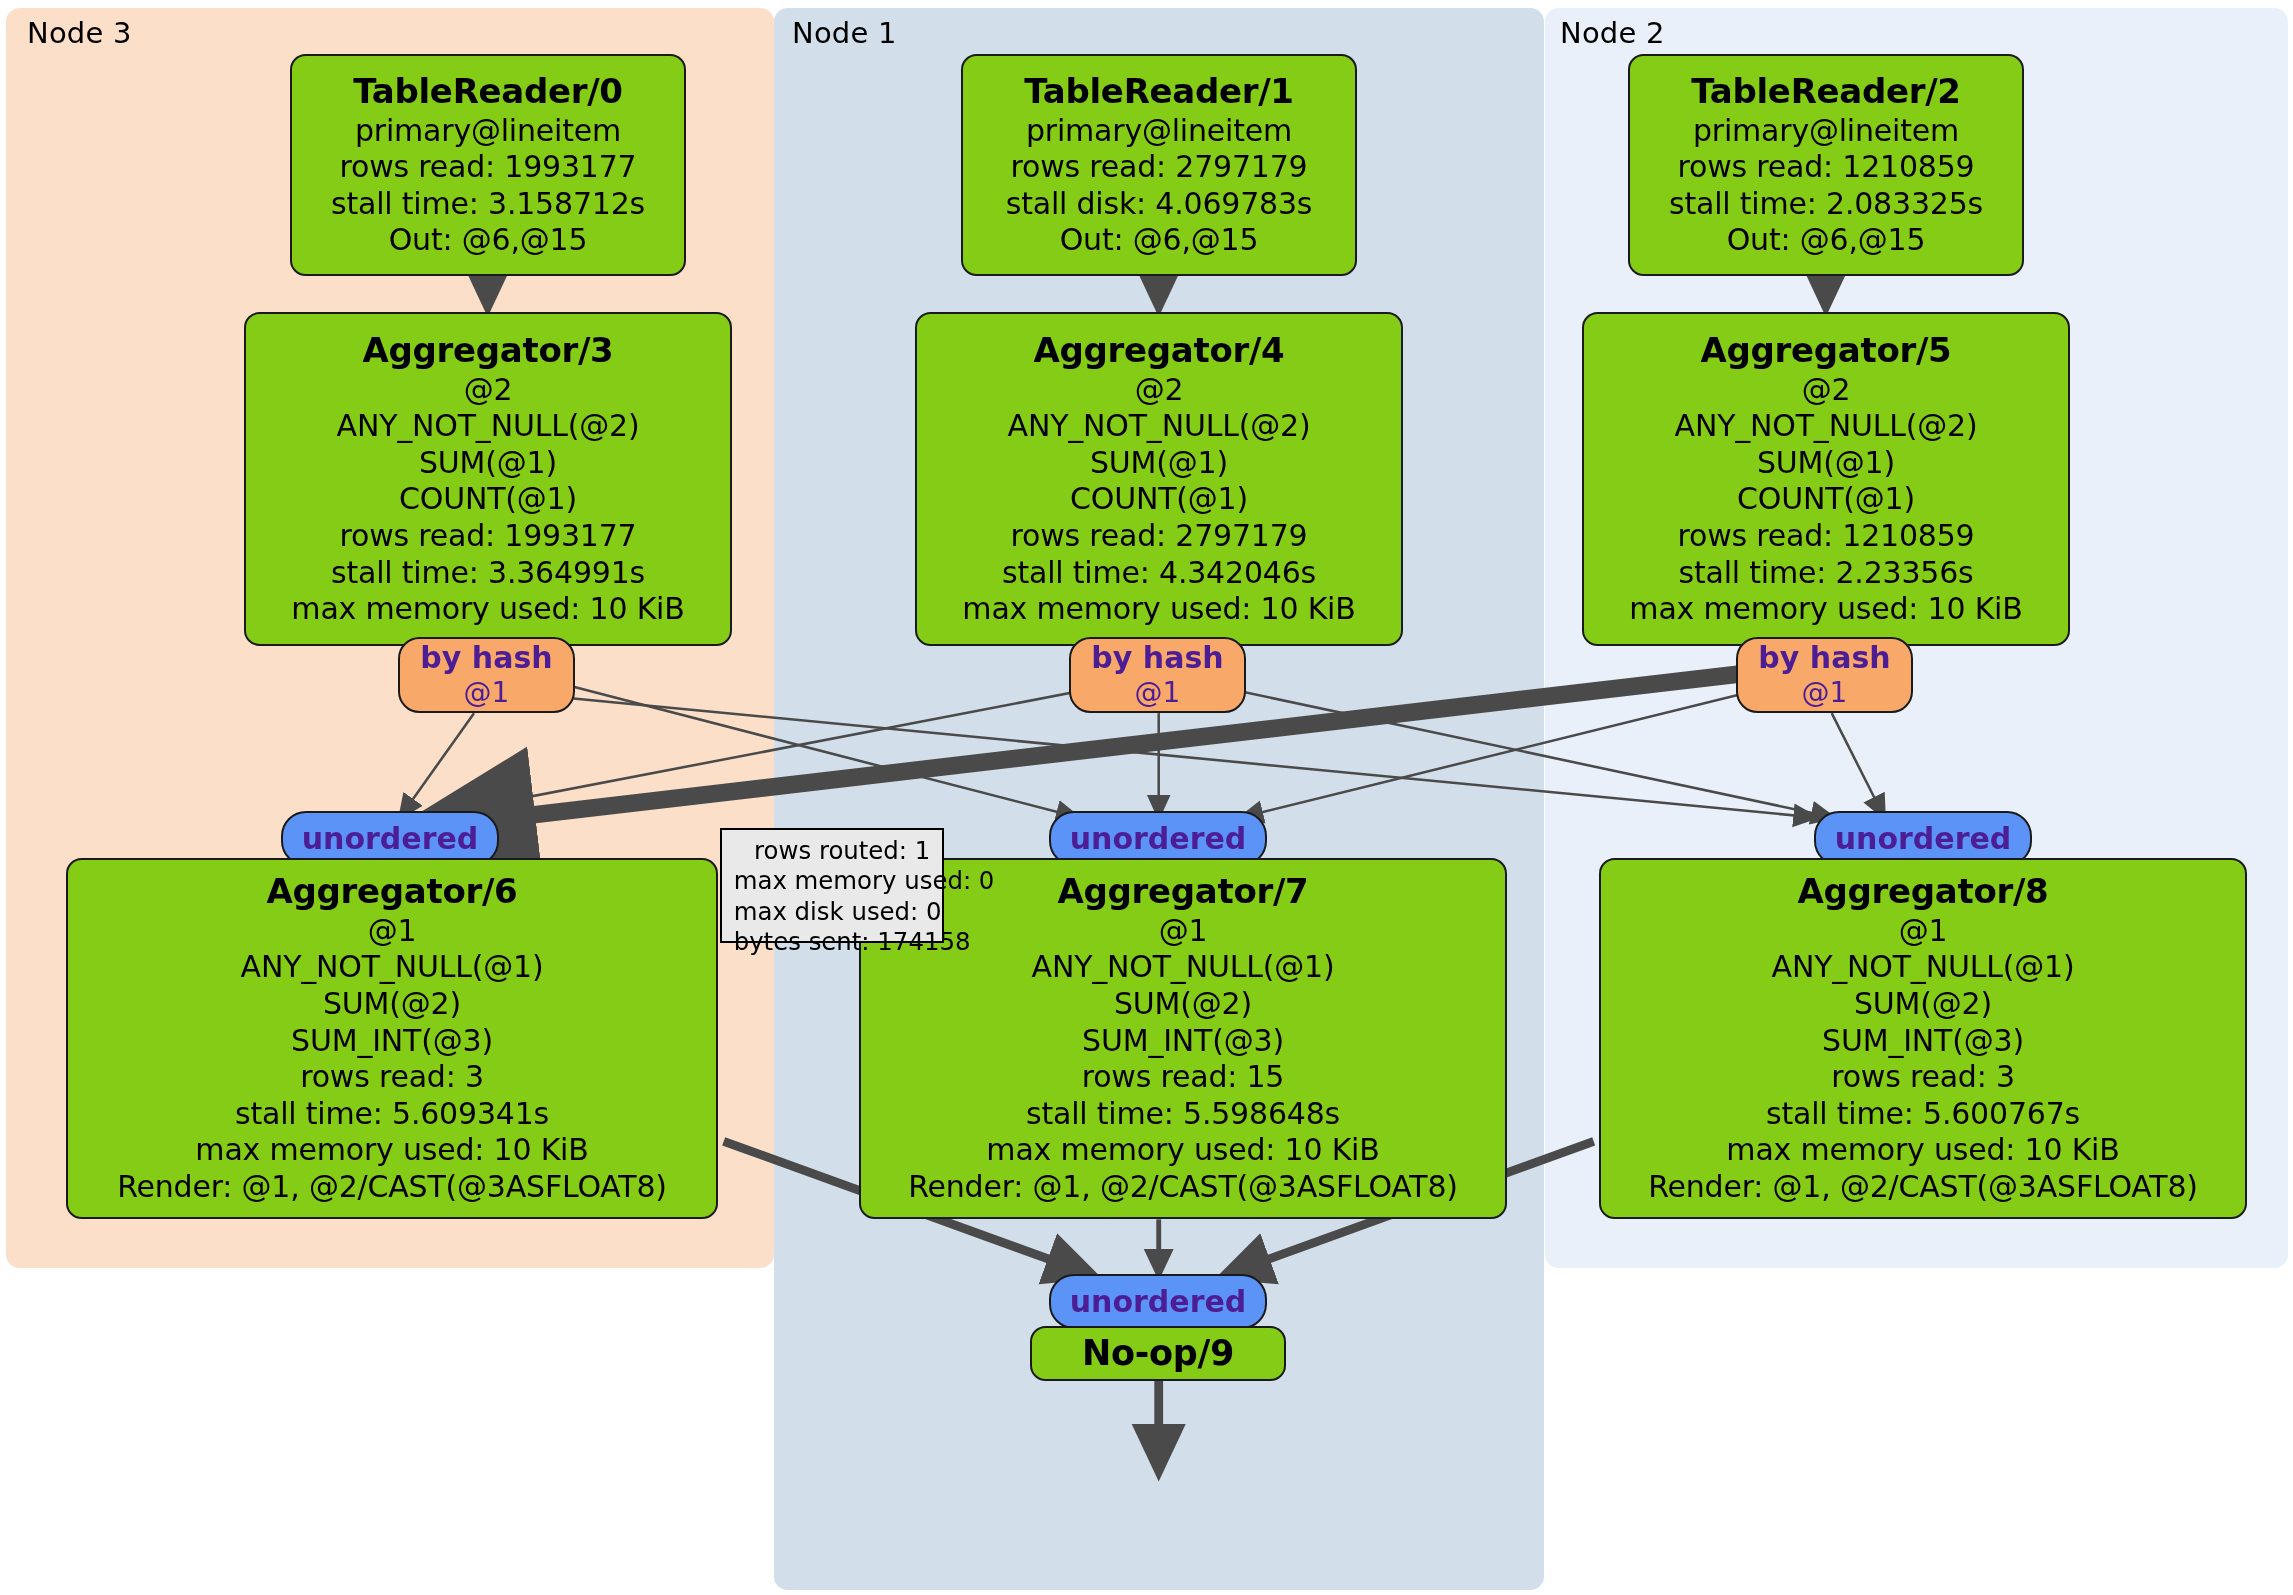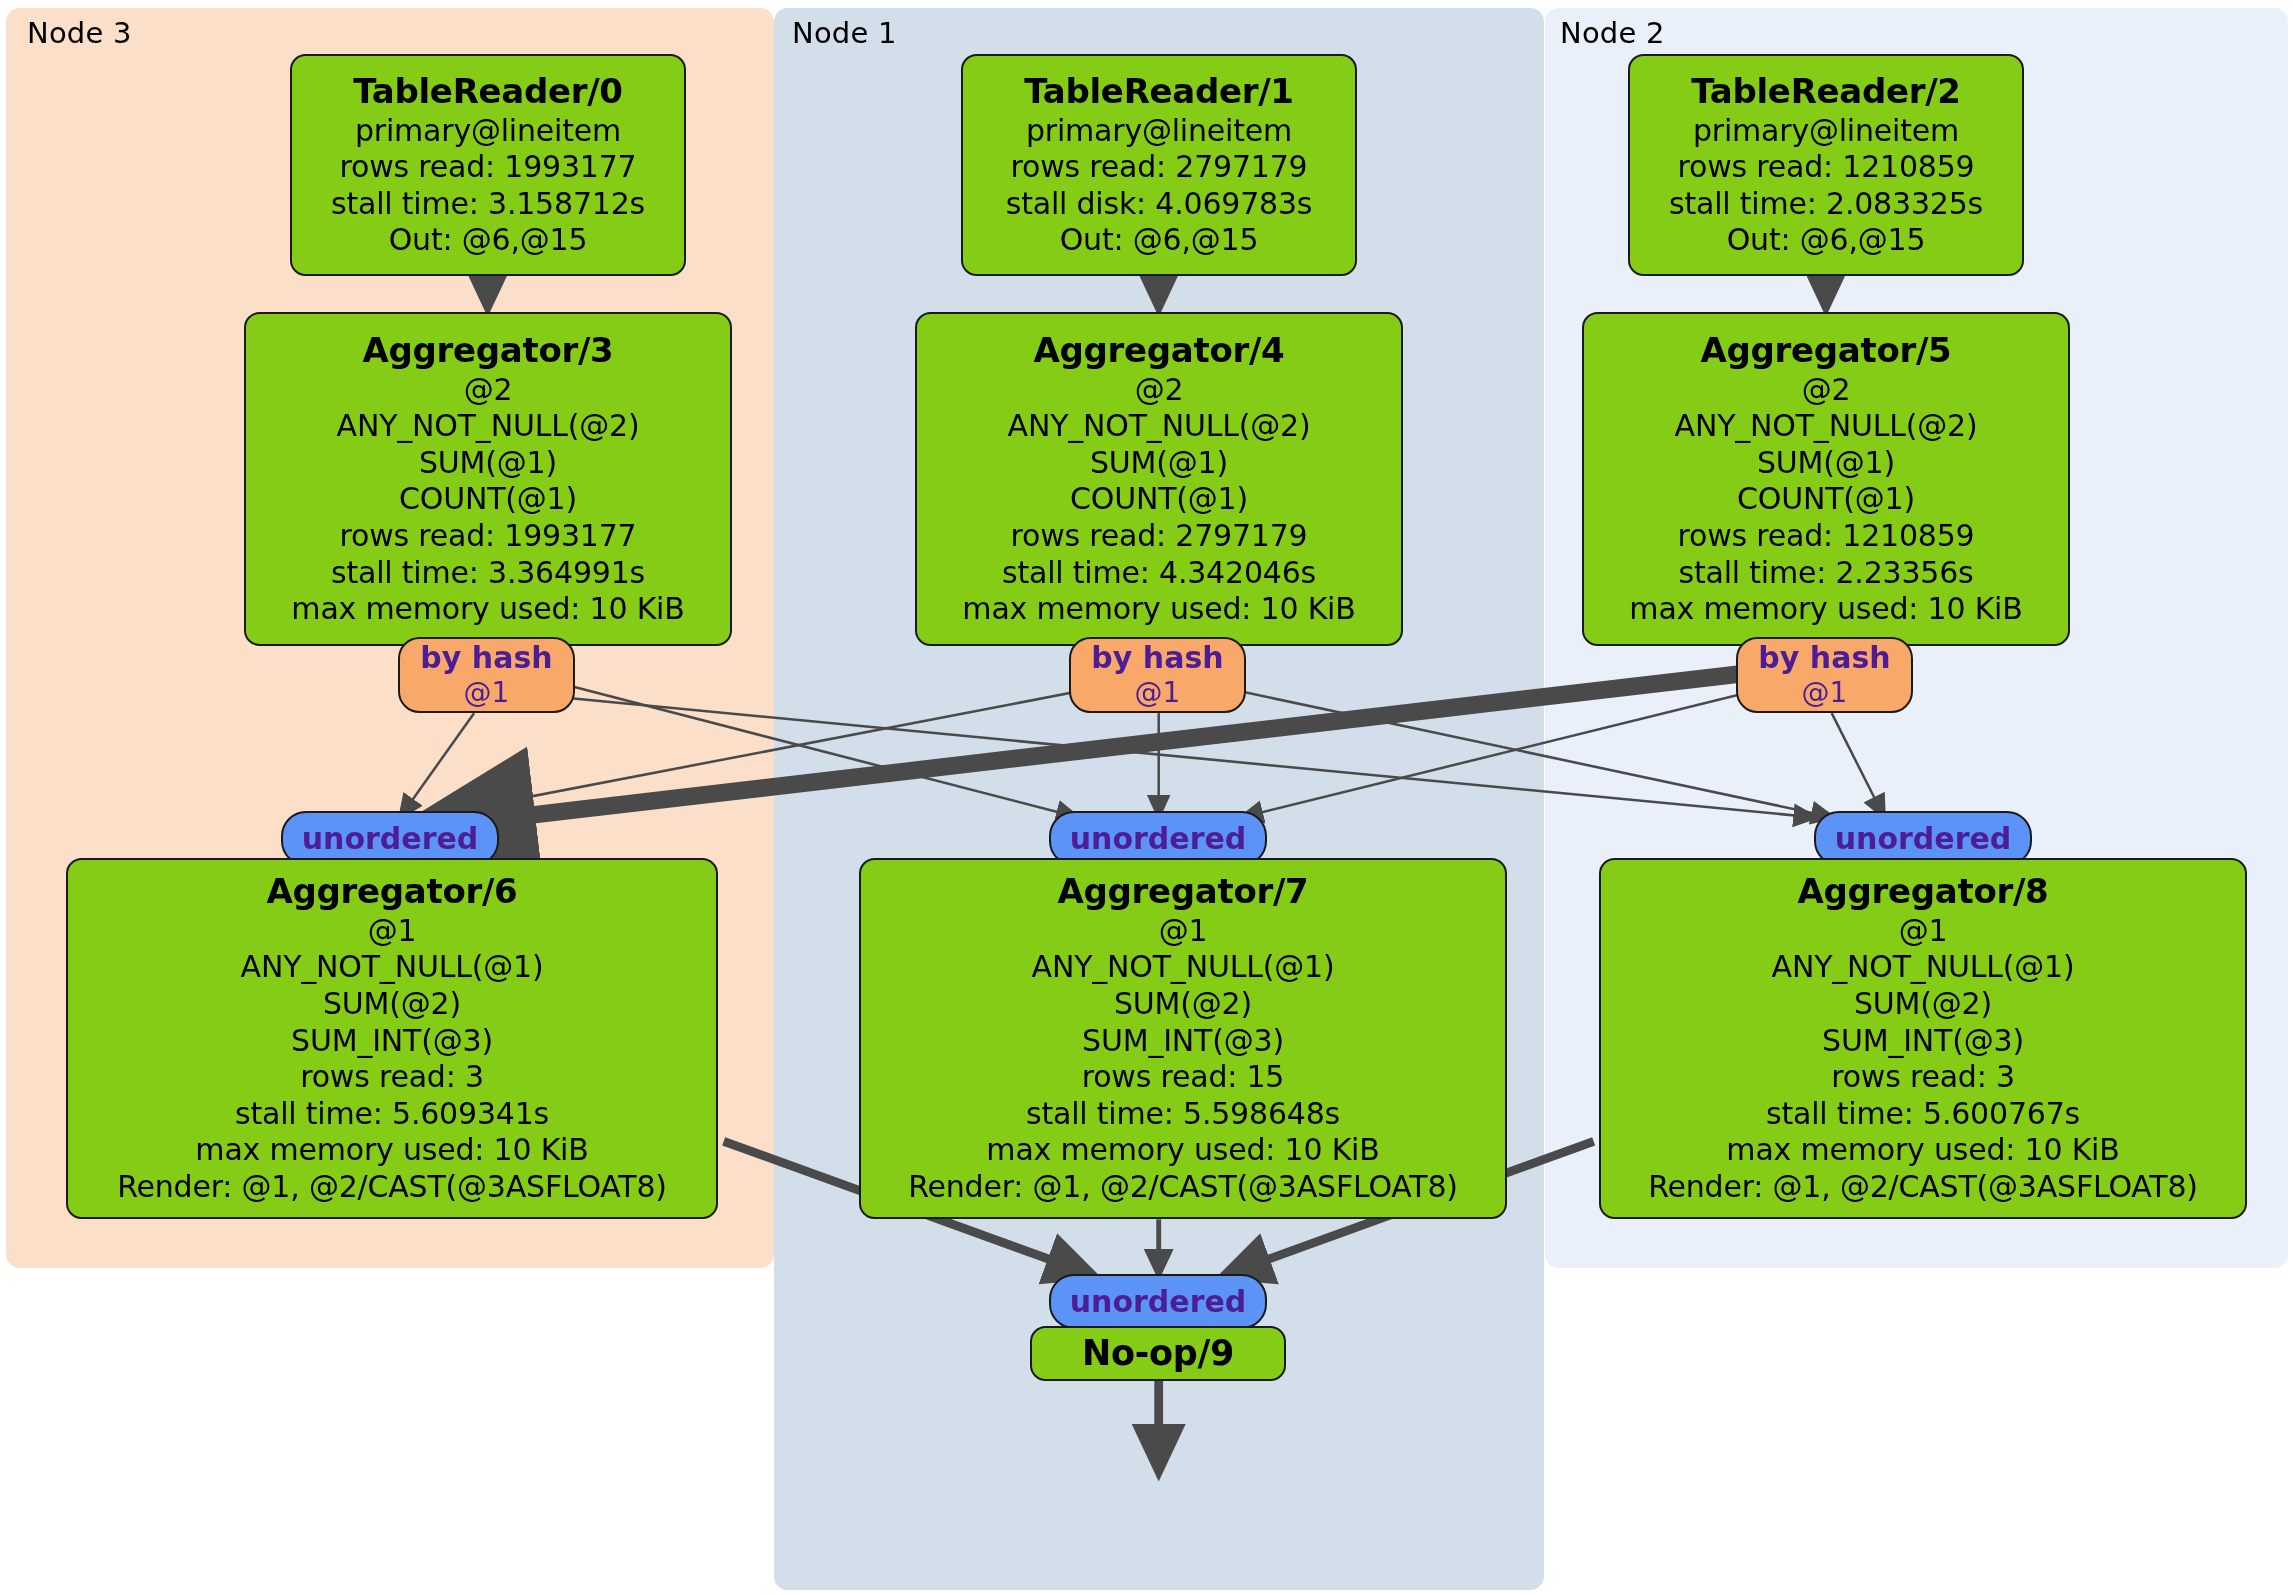--- a/index.html
+++ b/index.html
@@ -283,20 +283,26 @@
     <div class="line">@1</div>
     <div class="line">ANY_NOT_NULL(@1)</div>
     <div class="line">SUM(@2)</div>
     <div class="line">SUM_INT(@3)</div>
     <div class="line">rows read: 3</div>
     <div class="line">stall time: 5.600767s</div>
     <div class="line">max memory used: 10 KiB</div>
     <div class="line">Render: @1, @2/CAST(@3ASFLOAT8)</div>
   </div>
 
+  <div class="statbox" style="left:720px; top:828px; width:224px; height:115px;">
+    <div class="sline">rows routed: 1</div>
+    <div class="sline">max memory used: 0</div>
+    <div class="sline">max disk used: 0</div>
+    <div class="sline">bytes sent: 174158</div>
+  </div>
 
   <div class="pill pill-unordered" style="left:1049px; top:1274px; width:218px; height:55px;">
     <div class="pl-title">unordered</div>
   </div>
 
   <div class="node compact" style="left:1030px; top:1326px; width:256px; height:55px;">
     <div class="title">No-op/9</div>
   </div>
 
 

